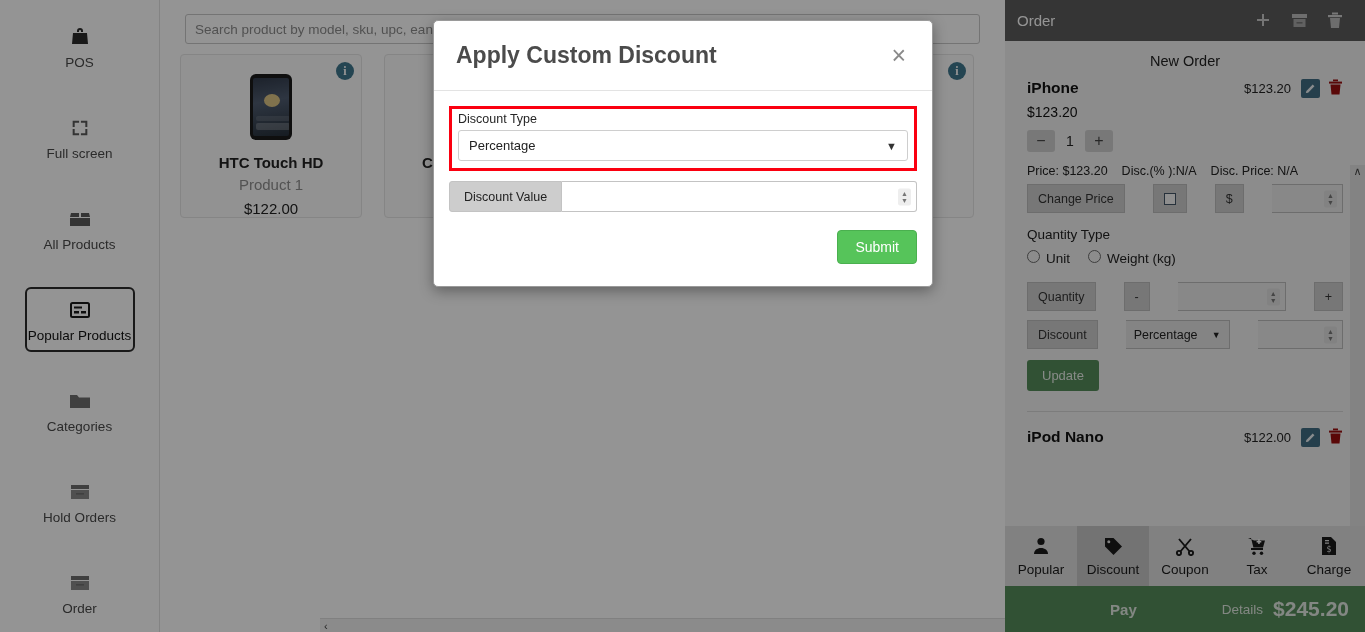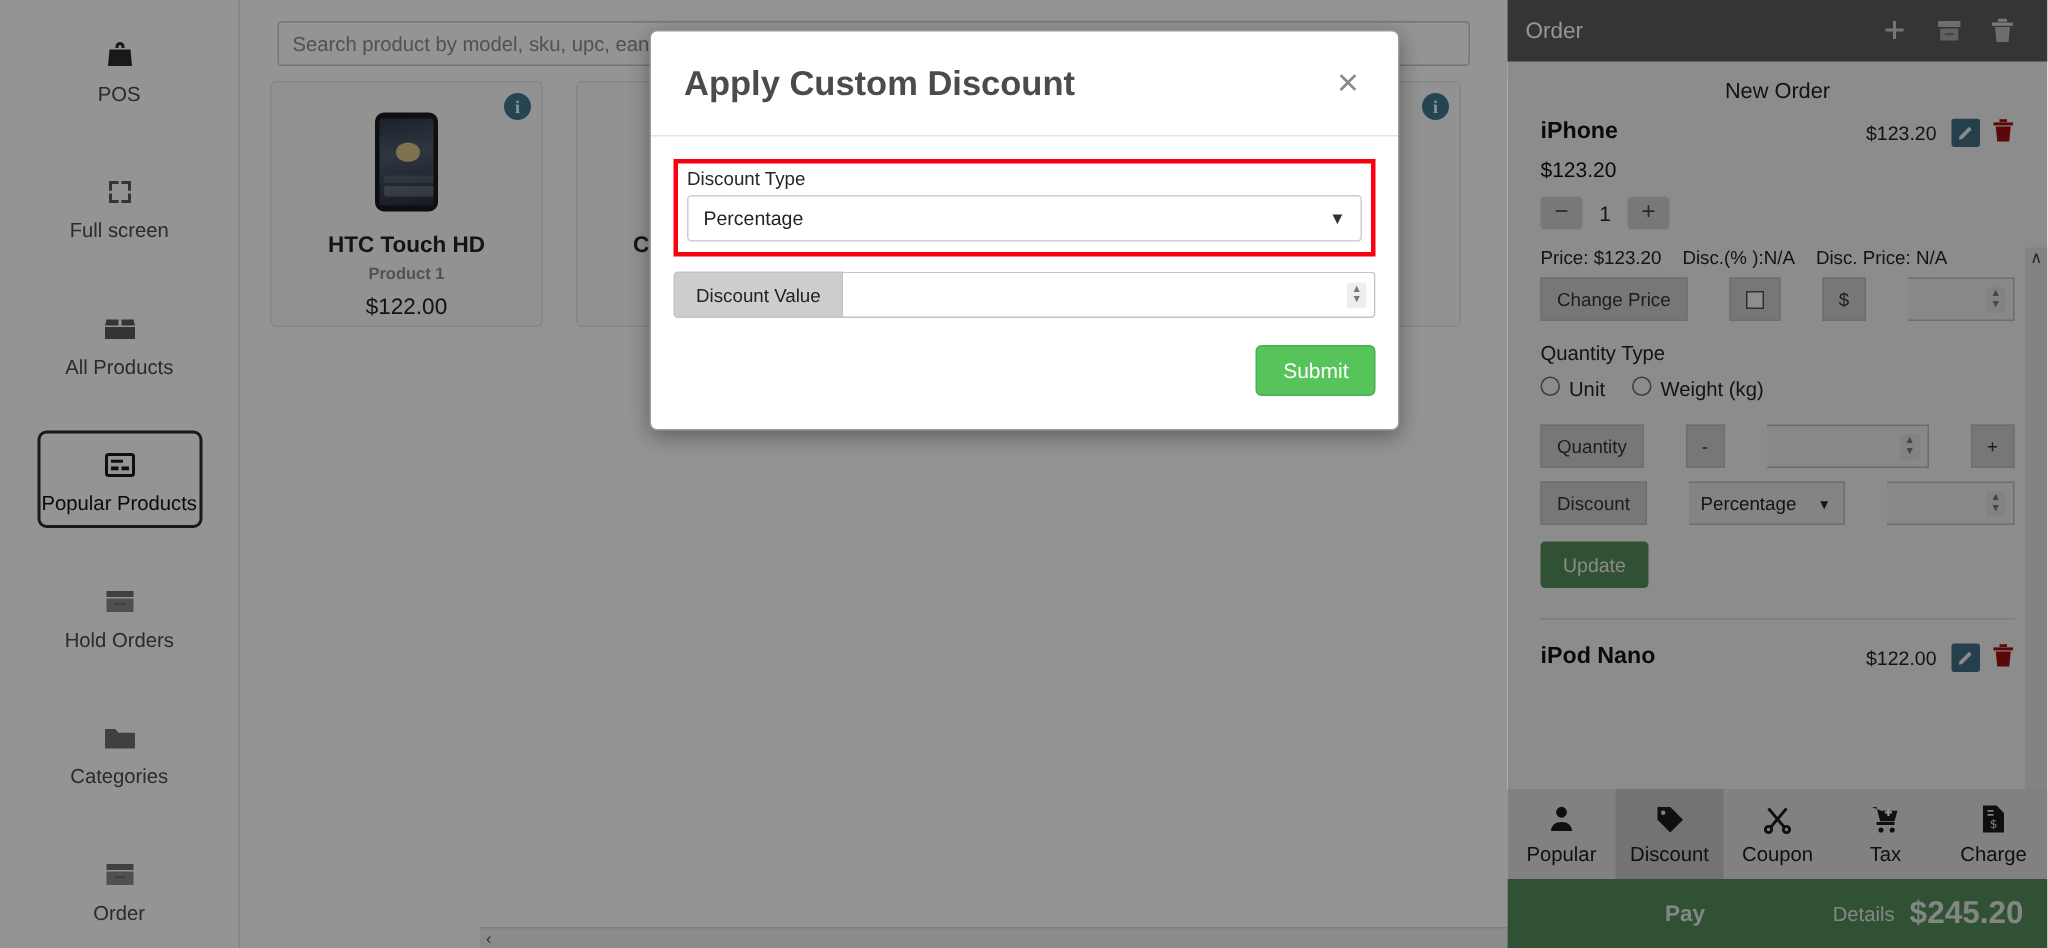--- a/index.html
+++ b/index.html
@@ -50,21 +50,21 @@
     align-content: flex-start;
   }
   .card {
     position: relative; width: 182px; height: 164px; background: #fbfbfb;
     border: 1px solid #e6e6e6; border-radius: 4px;
     display: flex; flex-direction: column; align-items: center;
     padding-top: 14px; cursor: pointer;
   }
   .card-img { height: 72px; display: flex; align-items: flex-end; justify-content: center; }
   .card-name { margin-top: 14px; font-size: 15px; color: #222; font-weight: 600; }
-  .card-sub { margin-top: 5px; font-size: 11px; color: #8e8e8e; font-weight: bold; }
+  .card-sub { margin-top: 5px; font-size: 15px; color: #8e8e8e; }
   .card-price { margin-top: 7px; font-size: 15px; color: #222; }
   .info-badge {
     position: absolute; right: 7px; top: 7px; width: 18px; height: 18px;
     border-radius: 50%; background: #2b7b9b; color: #fff; font-size: 12px;
     font-weight: bold; font-family: "Liberation Serif", serif;
     display: flex; align-items: center; justify-content: center; cursor: pointer;
   }
 
   
   .ph { width: 42px; height: 66px; border-radius: 6px; background: #1a1a1a; padding: 4px 3px; }
@@ -227,35 +227,35 @@
               <rect x="13" y="11" width="5" height="2.5" fill="#1a1a1a"></rect>
             </svg>
         </span>
         <span class="side-label">Popular Products</span>
       </div>
 
 
       <div class="side-item">
         <span class="side-ico">
           <svg width="24" height="18" viewBox="0 0 24 18">
+              <path fill="#6e6e6e" d="M2 3h7l2 2.5h11V16H2V3z"></path>
+            </svg>
+        </span>
+        <span class="side-label">Categories</span>
+      </div>
+
+      <div class="side-item">
+        <span class="side-ico">
+          <svg width="24" height="18" viewBox="0 0 24 18">
               <rect x="3" y="2" width="18" height="4" fill="#6e6e6e"></rect>
               <rect x="3" y="7" width="18" height="9" fill="#8a8a8a"></rect>
               <rect x="8" y="10" width="8" height="1.6" fill="#6e6e6e"></rect>
             </svg>
         </span>
         <span class="side-label">Hold Orders</span>
-      </div>
-
-      <div class="side-item">
-        <span class="side-ico">
-          <svg width="24" height="18" viewBox="0 0 24 18">
-              <path fill="#6e6e6e" d="M2 3h7l2 2.5h11V16H2V3z"></path>
-            </svg>
-        </span>
-        <span class="side-label">Categories</span>
       </div>
 
       <div class="side-item">
         <span class="side-ico">
           <svg width="24" height="18" viewBox="0 0 24 18">
               <rect x="3" y="2" width="18" height="4" fill="#6e6e6e"></rect>
               <rect x="3" y="7" width="18" height="9" fill="#8a8a8a"></rect>
               <rect x="8" y="10" width="8" height="1.6" fill="#6e6e6e"></rect>
             </svg>
         </span>

